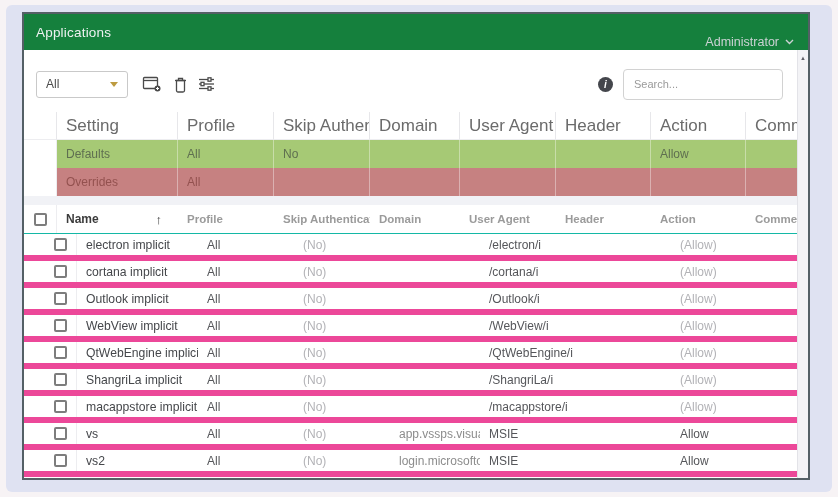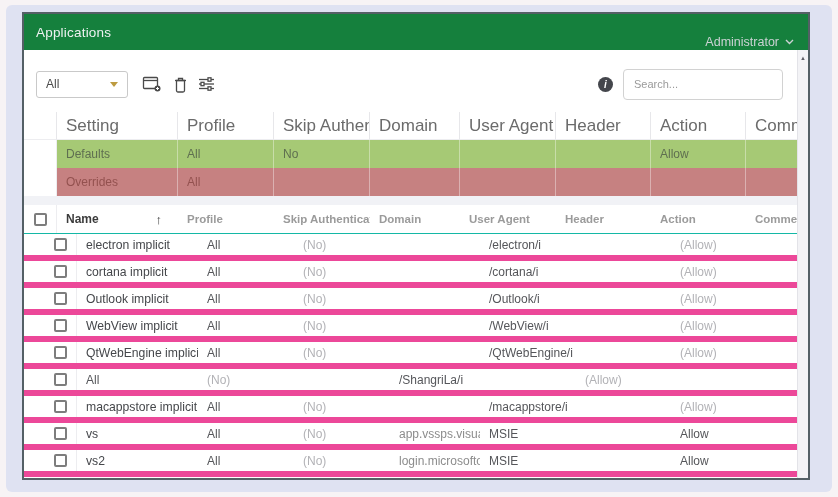--- a/index.html
+++ b/index.html
@@ -278,20 +278,21 @@
               <div class="cell c-domain"></div>
               <div class="cell c-ua">/QtWebEngine/i</div>
               <div class="cell c-header"></div>
               <div class="cell c-action muted">(Allow)</div>
               <div class="cell c-comment"></div>
             </div>
             <div class="grid-row t2-row">
               <div class="cell chk-cell col-chk">
                 <div class="checkbox"></div>
               </div>
+              <div class="cell c-name">ShangriLa implicit</div>
               <div class="cell c-profile">All</div>
               <div class="cell c-skip muted">(No)</div>
               <div class="cell c-domain"></div>
               <div class="cell c-ua">/ShangriLa/i</div>
               <div class="cell c-header"></div>
               <div class="cell c-action muted">(Allow)</div>
               <div class="cell c-comment"></div>
             </div>
             <div class="grid-row t2-row">
               <div class="cell chk-cell col-chk">

